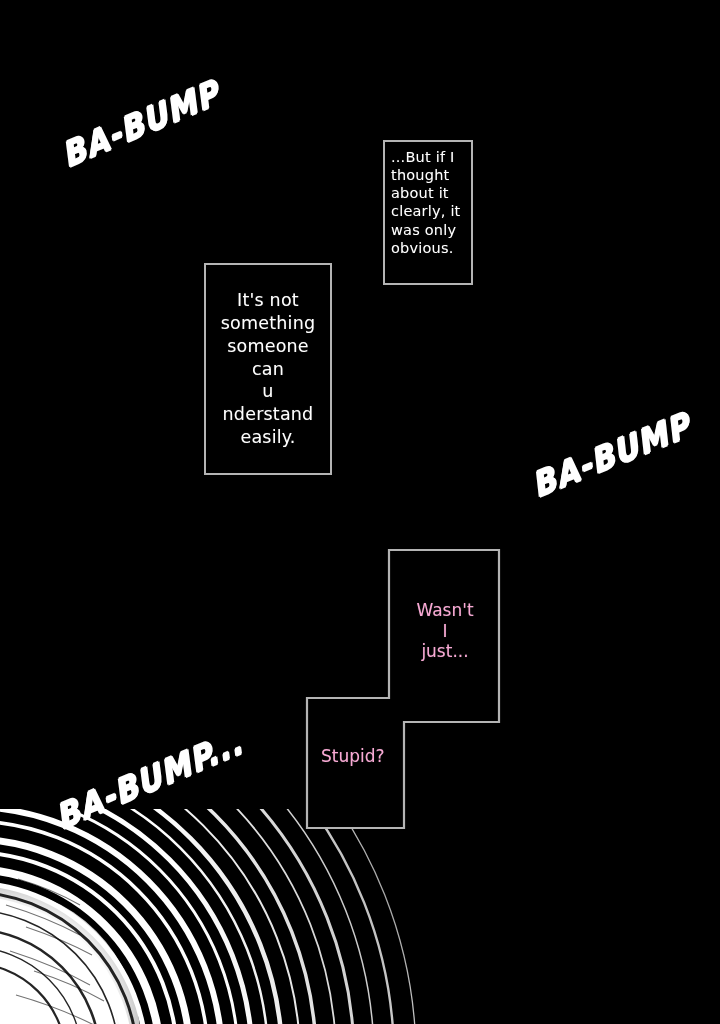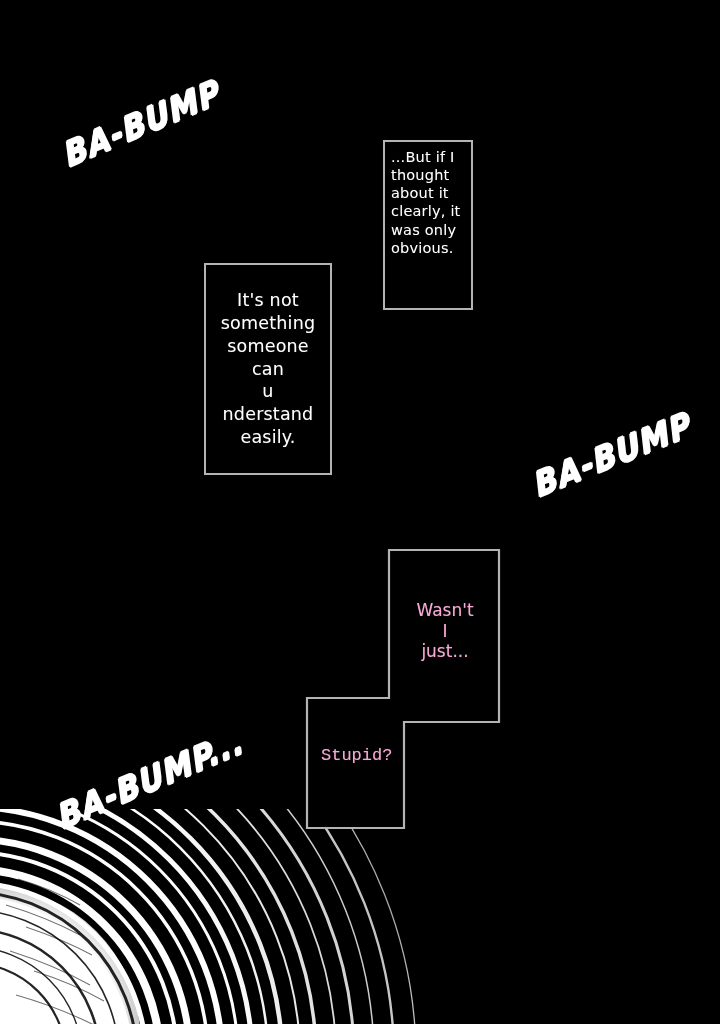--- a/index.html
+++ b/index.html
@@ -36,21 +36,21 @@
     letter-spacing: 0.2px;
     white-space: pre-line;
     text-shadow: 0 0 1px rgba(255,255,255,0.25);
   }
 
   
   #box-thought {
     left: 383px;
     top: 140px;
     width: 90px;
-    height: 170px;
+    height: 145px;
     padding: 6px 4px 6px 6px;
     align-items: flex-start;
     justify-content: flex-start;
   }
   #box-thought .caption-text {
     font-size: 14.5px;
     text-align: left;
     line-height: 1.25;
   }
 
@@ -94,21 +94,20 @@
     font-size: 17px;
   }
   #stepped-lower-text {
     left: 8px;
     top: 198px;
     width: 92px;
     font-size: 17px;
     text-align: left;
     padding-left: 8px;
     box-sizing: border-box;
-    font-family: Liberation Mono, monospace;
   }
 
   
   .sfx {
     position: absolute;
     color: #ffffff;
     font-family: "DejaVu Sans", sans-serif;
     font-weight: bold;
     font-style: italic;
     letter-spacing: 1.5px;

